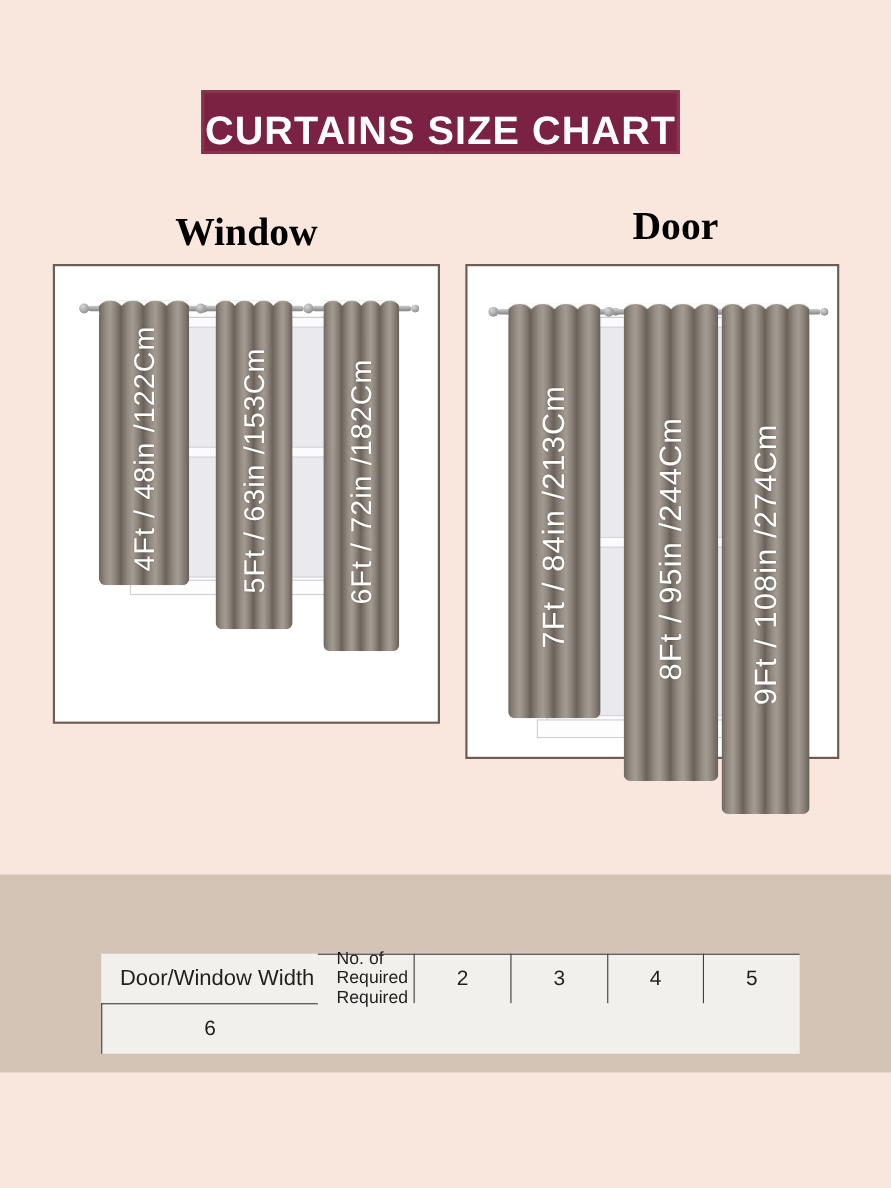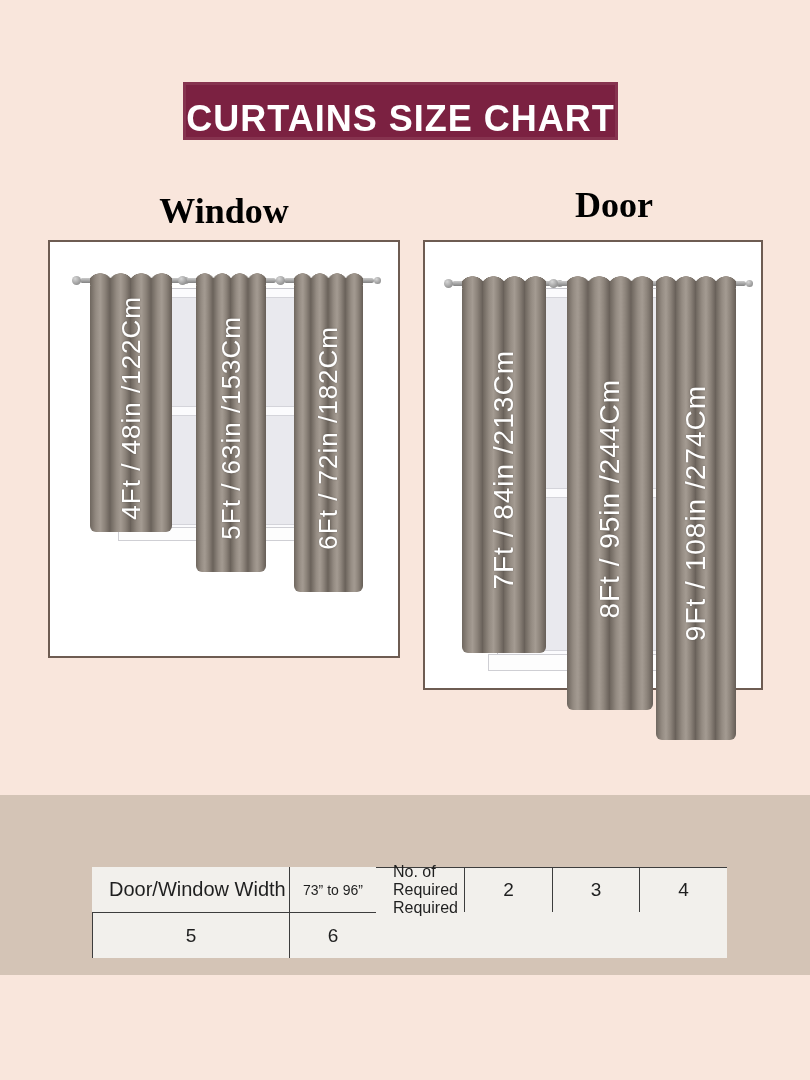--- a/index.html
+++ b/index.html
@@ -157,21 +157,20 @@
   </div>
   <div class="curtain door-panel-curtain" style="left:567px;top:287px;width:86px;height:423px;">
     <span class="c-label">8Ft / 95in /244Cm</span>
   </div>
   <div class="curtain door-panel-curtain" style="left:656px;top:287px;width:80px;height:453px;">
     <span class="c-label">9Ft / 108in /274Cm</span>
   </div>
 
   <div class="size-table">
     <div class="cell label row1-label">Door/Window Width</div>
-    <div class="cell vline width-cell">73” to 96”</div>
 
     <div class="cell label hline row2-label">No. of Required Required</div>
     <div class="cell vline hline count-cell">2</div>
     <div class="cell vline hline count-cell">3</div>
     <div class="cell vline hline count-cell">4</div>
     <div class="cell vline hline count-cell">5</div>
     <div class="cell vline hline count-cell">6</div>
   </div>
 
 </div>

